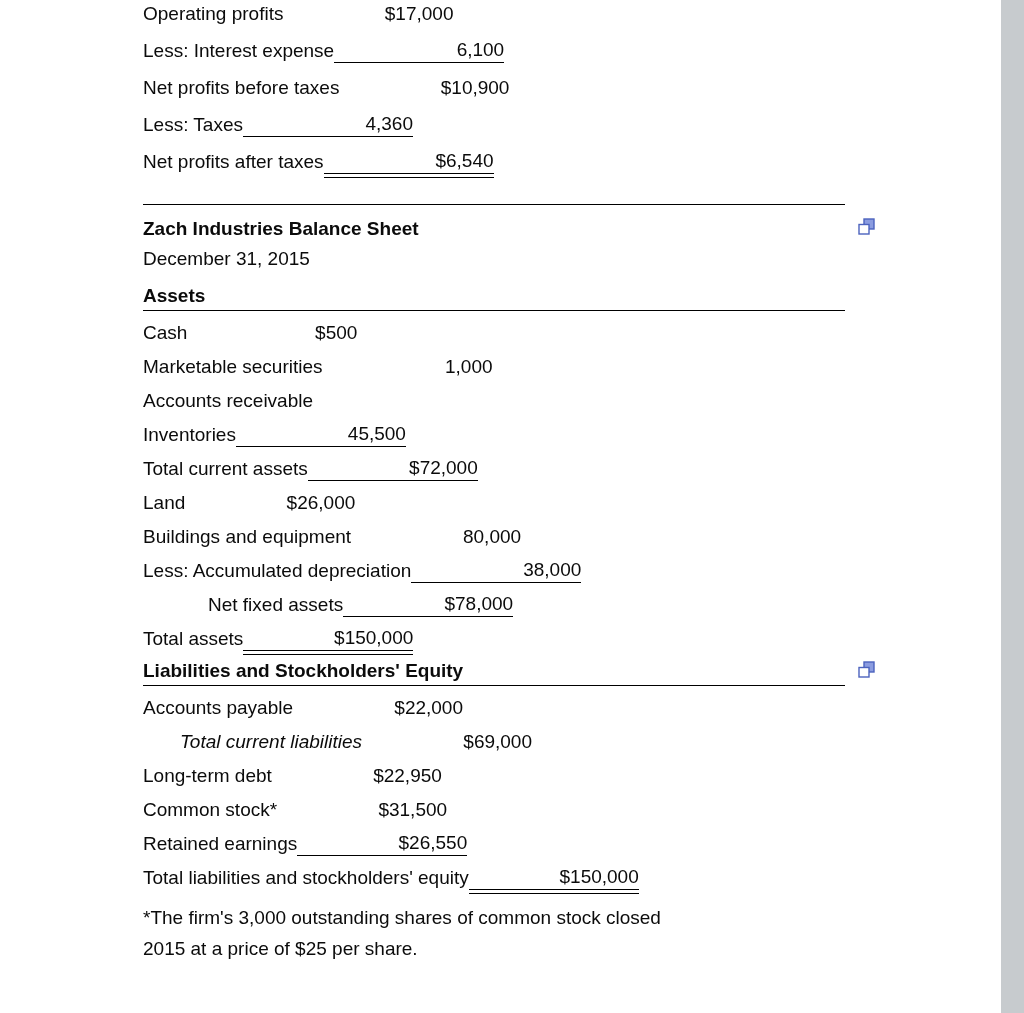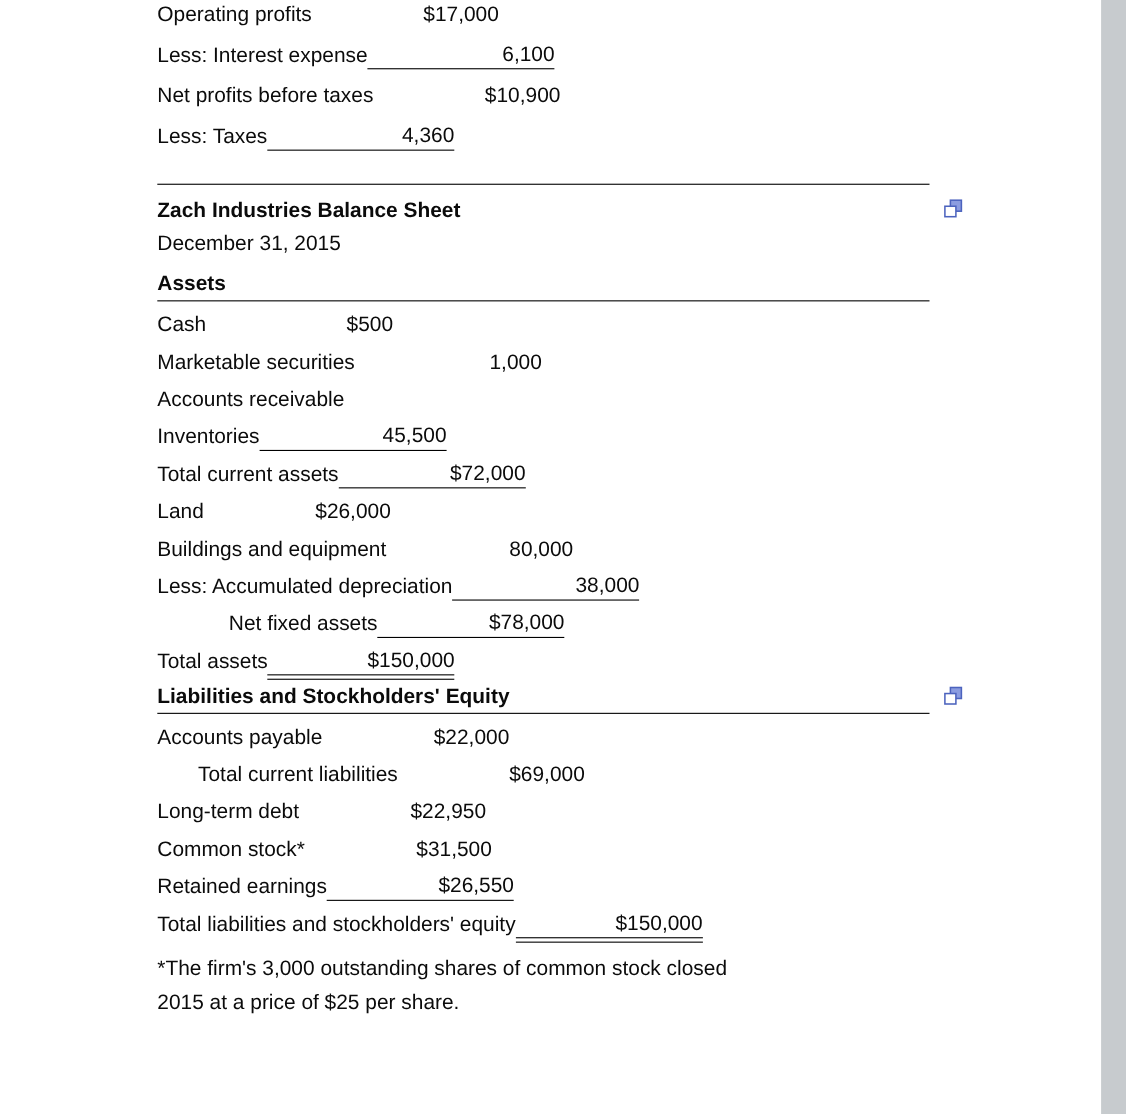--- a/index.html
+++ b/index.html
@@ -32,21 +32,21 @@
   .amt {
     width: 170px; text-align: right; line-height: 25px;
     position: relative; white-space: nowrap;
   }
   .amt.ul { border-bottom: 1.5px solid #000; }
   .amt.dul { border-bottom: 1.5px solid #000; }
   .amt.dul::after {
     content: ""; position: absolute; left: 0; right: 0; bottom: -4.5px;
     border-top: 1.5px solid #000;
   }
-  .ind1 { padding-left: 37px; }
+  .ind1 { padding-left: 37px; font-style: italic; }
   .ind2 { padding-left: 65px; }
   .hrule {
     border-top: 1.5px solid #000;
     margin-top: 30px;
   }
   .title-wrap { position: relative; margin-top: 9px; text-align: left; }
   .bs-title { font-weight: bold; line-height: 30px; }
   .bs-subtitle { font-weight: normal; line-height: 30px; }
   .section-header {
     position: relative;
@@ -76,20 +76,24 @@
       <span class="lbl">Less: Interest expense</span>
       <span class="amt ul">6,100</span>
     </div>
     <div class="row">
       <span class="lbl">Net profits before taxes</span>
       <span class="amt">$10,900</span>
     </div>
     <div class="row">
       <span class="lbl">Less: Taxes</span>
       <span class="amt ul">4,360</span>
+    </div>
+    <div class="row">
+      <span class="lbl">Net profits after taxes</span>
+      <span class="amt dul">$6,540</span>
     </div>
   </div>
 
   <div class="hrule"></div>
 
   <div class="title-wrap">
     <div class="bs-title">Zach Industries Balance Sheet</div>
     <div class="bs-subtitle">December 31, 2015</div>
     <span class="copy-icon">
       <svg width="21" height="21" viewBox="0 0 21 21">

